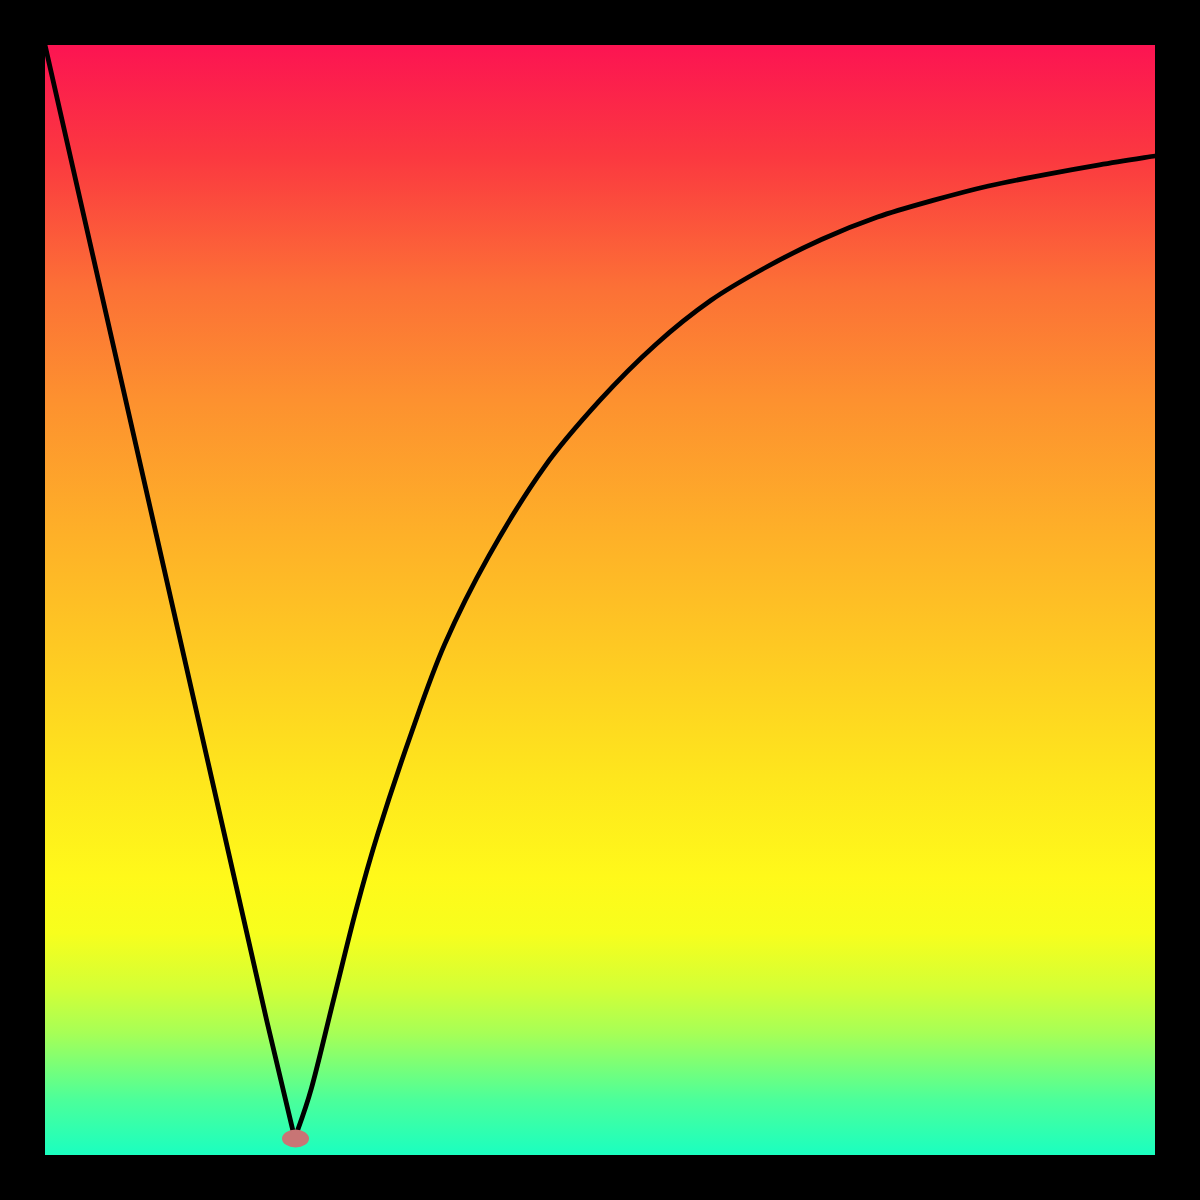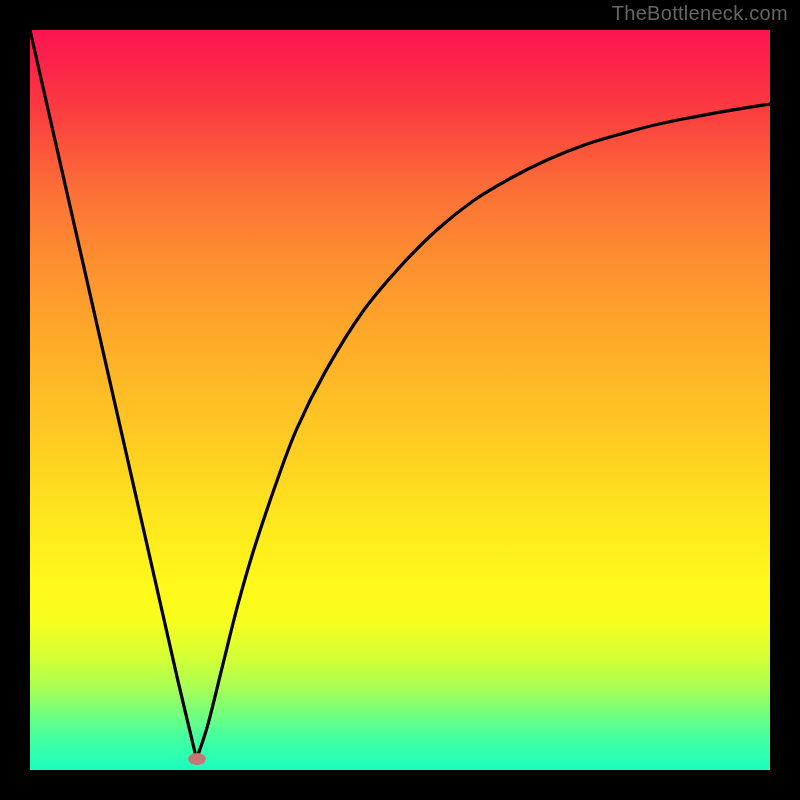--- a/index.html
+++ b/index.html
@@ -65,21 +65,20 @@
     height: 12px;
     border-radius: 50%;
     background: #c87575;
     transform: translate(-50%, -50%);
   }
 </style>
 </head>
 <body>
 
 <div class="chart-frame">
-  <div class="attribution">TheBottleneck.com</div>
 
   <div class="plot-area">
     <svg class="curve" viewBox="0 0 740 740" preserveAspectRatio="none">
       <path id="curve-left" fill="none" stroke="#000" stroke-width="3.2" stroke-linejoin="round" stroke-linecap="round" d="M 0 0 L 37 162.79999999999995 L 74 325.59999999999997 L 111 488.4 L 148 651.2 L 166.5 728.9"></path>
       <path id="curve-right" fill="none" stroke="#000" stroke-width="3.2" stroke-linejoin="round" stroke-linecap="round" d="M 166.5 728.9 C 168.35 723.35, 173.28333333333333 711.0166666666667, 177.6 695.6 C 181.91666666666666 680.1833333333334, 187.46666666666667 656.1333333333333, 192.4 636.4 C 197.33333333333334 616.6666666666666, 202.26666666666668 595.7, 207.20000000000002 577.2 C 212.13333333333335 558.7, 215.83333333333334 545.1333333333333, 222 525.4 C 228.16666666666666 505.66666666666663, 236.8 479.76666666666665, 244.20000000000002 458.8 C 251.60000000000002 437.83333333333337, 257.76666666666665 419.3333333333333, 266.4 399.59999999999997 C 275.0333333333333 379.8666666666666, 284.9 360.1333333333333, 296 340.4 C 307.1 320.66666666666663, 320.6666666666667 298.46666666666664, 333 281.2 C 345.3333333333333 263.93333333333334, 357.66666666666663 250.36666666666662, 370 236.79999999999995 C 382.33333333333337 223.2333333333333, 394.66666666666674 210.90000000000006, 407.00000000000006 199.80000000000007 C 419.33333333333337 188.70000000000007, 431.6666666666667 178.8333333333333, 444 170.19999999999993 C 456.3333333333333 161.56666666666658, 468.6666666666667 154.78333333333333, 481 148 C 493.3333333333333 141.21666666666667, 505.6666666666667 135.04999999999998, 518 129.5 C 530.3333333333334 123.95, 542.6666666666666 119.01666666666671, 555 114.70000000000005 C 567.3333333333334 110.38333333333338, 579.6666666666666 107.05333333333336, 592 103.60000000000002 C 604.3333333333334 100.14666666666669, 616.6666666666666 96.81666666666668, 629 93.98000000000002 C 641.3333333333334 91.14333333333336, 653.6666666666666 88.92333333333339, 666 86.58000000000004 C 678.3333333333334 84.2366666666667, 690.6666666666666 82.01666666666664, 703 79.91999999999996 C 715.3333333333334 77.82333333333328, 733.8333333333334 74.98666666666666, 740 74"></path>
     </svg>
     <div id="marker" class="marker" style="left: 166.5px; top: 728.9px; background: rgb(200, 117, 117);"></div>
   </div>
 </div>
 

